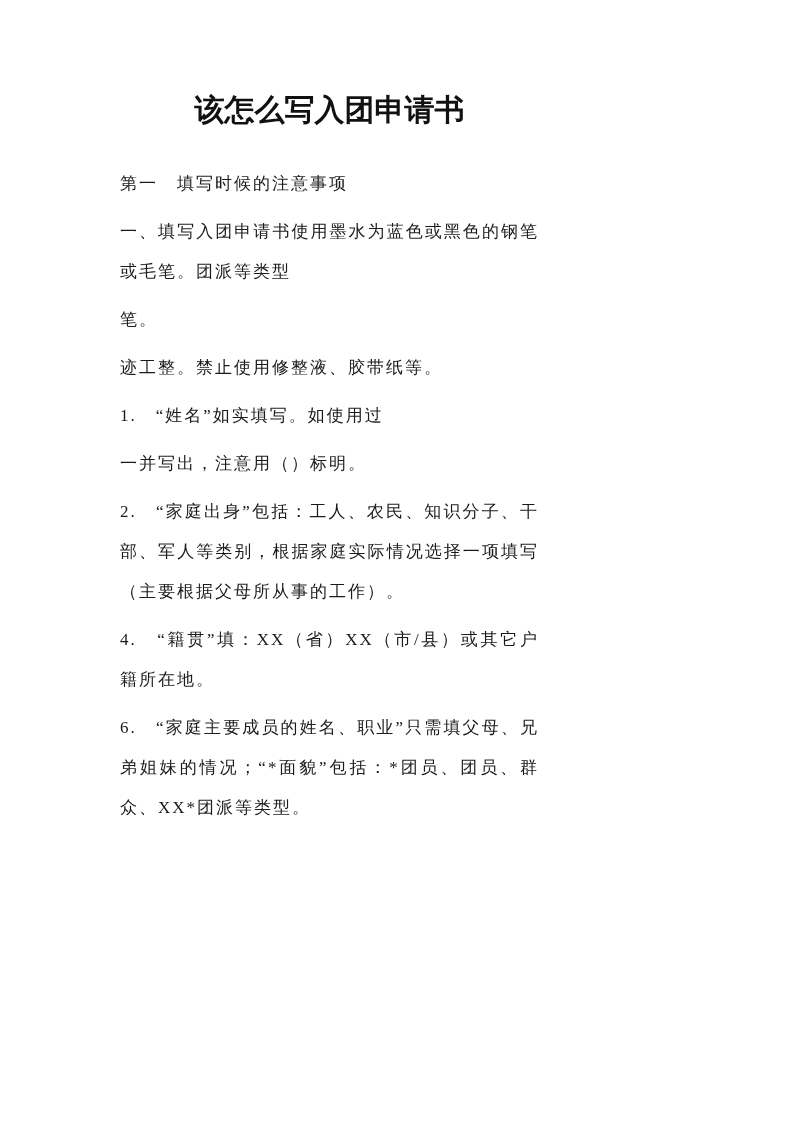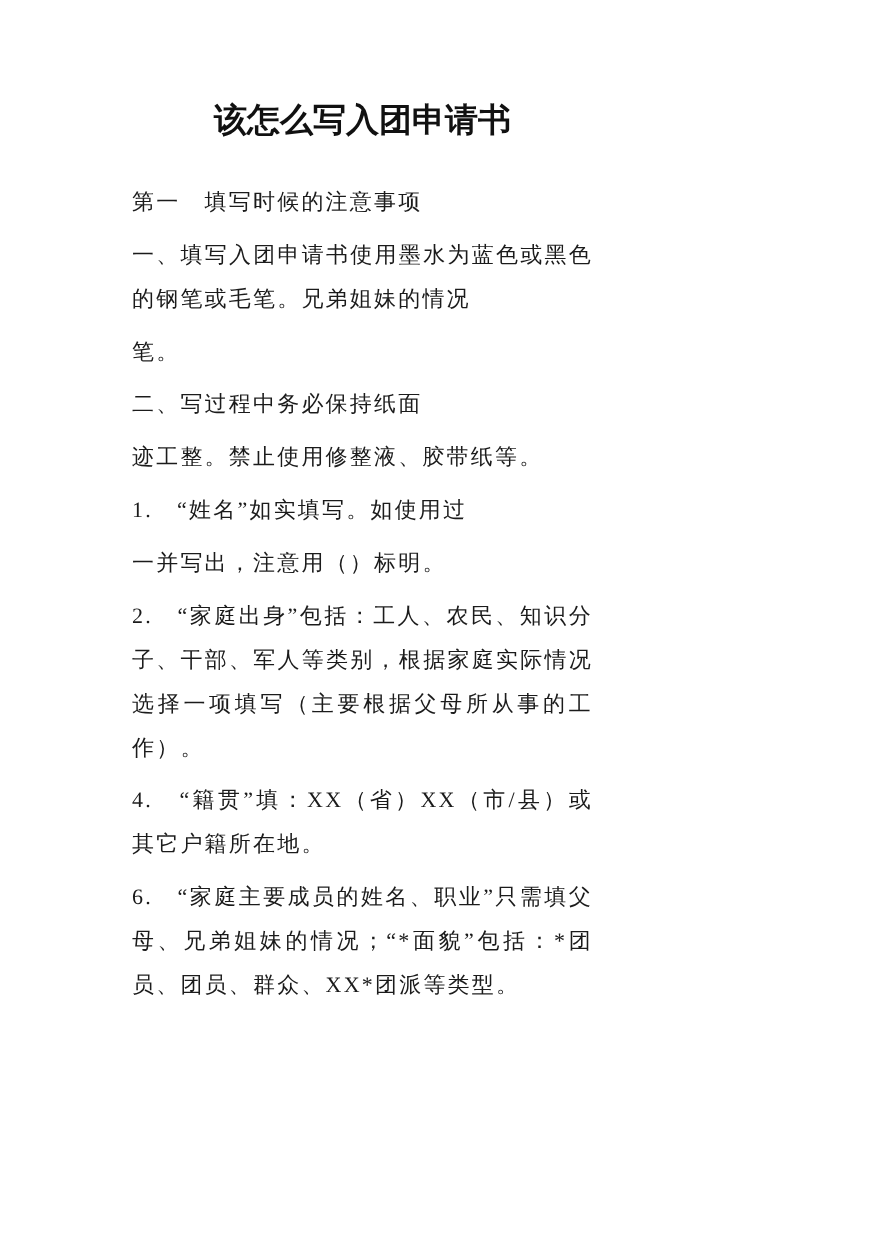--- a/index.html
+++ b/index.html
@@ -25,37 +25,36 @@
     margin: 0 0 34px 0;
     font-size: 30px;
     font-weight: bold;
     line-height: 40px;
     text-align: center;
     letter-spacing: 0;
     color: #111111;
   }
   .para {
     margin: 0 0 8px 0;
-    font-size: 20px;
+    font-size: 17px;
     line-height: 40px;
     letter-spacing: 2px;
     text-align: justify;
     color: #1b1b1b;
     word-break: break-all;
   }
 </style>
 </head>
 <body>
 
 <div class="page">
   <h1 class="doc-title">该怎么写入团申请书</h1>
 
   <p class="para">第一　填写时候的注意事项</p>
-  <p class="para">一、填写入团申请书使用墨水为蓝色或黑色的钢笔或毛笔。兄弟姐妹的情况</p>
+  <p class="para">一、填写入团申请书使用墨水为蓝色或黑色的钢笔或毛笔。团派等类型</p>
   <p class="para">笔。</p>
-  <p class="para">二、写过程中务必保持纸面</p>
   <p class="para">迹工整。禁止使用修整液、胶带纸等。</p>
   <p class="para">1.　“姓名”如实填写。如使用过</p>
   <p class="para">一并写出，注意用（）标明。</p>
   <p class="para">2.　“家庭出身”包括：工人、农民、知识分子、干部、军人等类别，根据家庭实际情况选择一项填写（主要根据父母所从事的工作）。</p>
   <p class="para">4.　“籍贯”填：XX（省）XX（市/县）或其它户籍所在地。</p>
   <p class="para">6.　“家庭主要成员的姓名、职业”只需填父母、兄弟姐妹的情况；“*面貌”包括：*团员、团员、群众、XX*团派等类型。</p>
 </div>
 
 </body></html>

